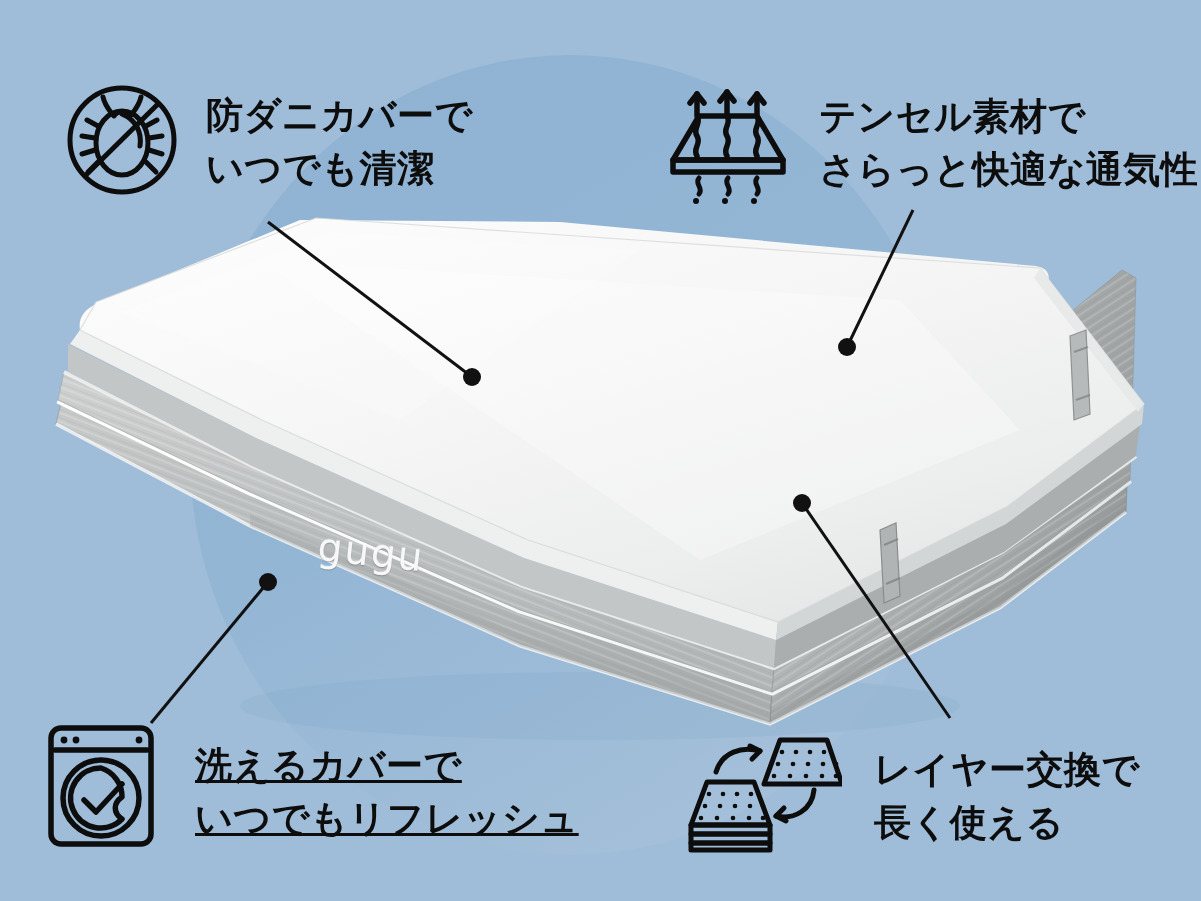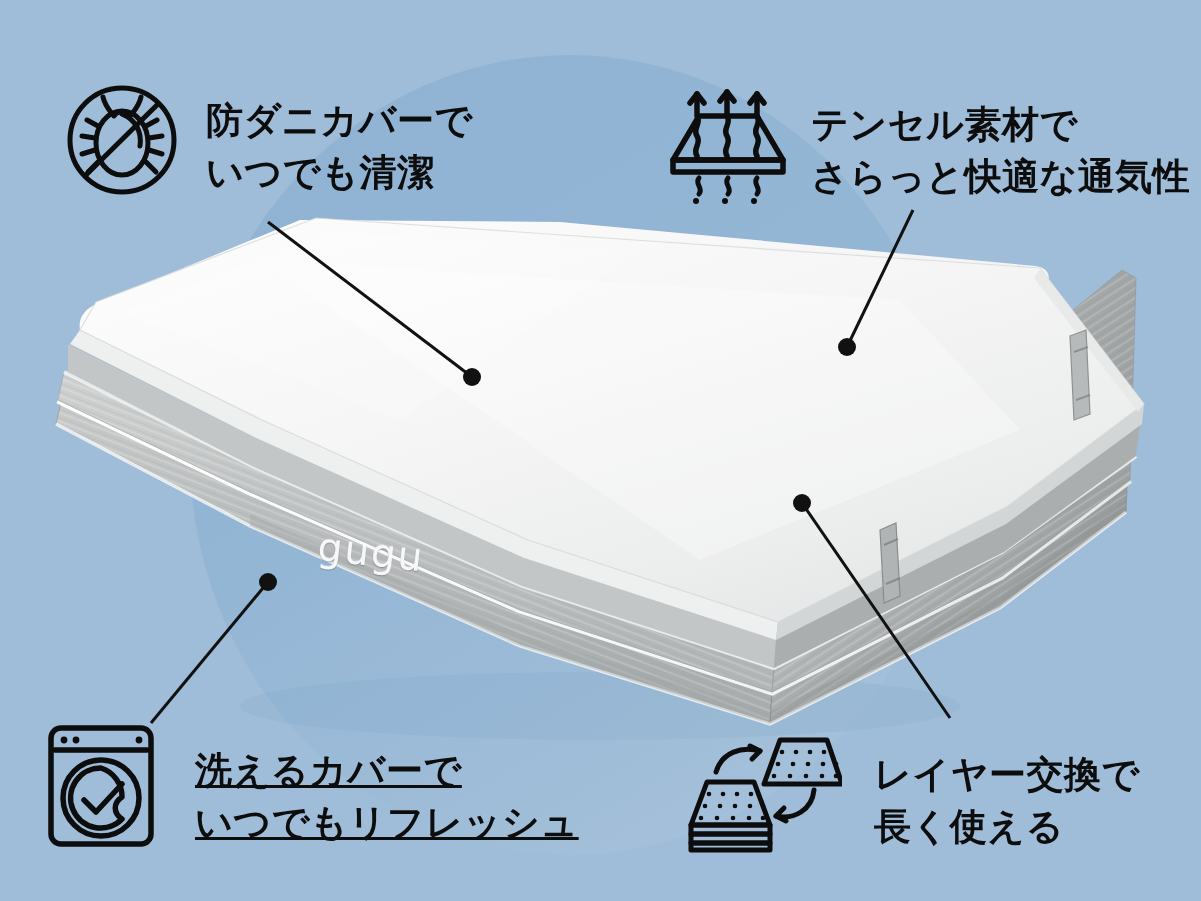--- a/index.html
+++ b/index.html
@@ -27,21 +27,21 @@
     left: 0;
     top: 0;
     width: 1201px;
     height: 901px;
   }
 
   
   .feature {
     position: absolute;
     display: flex;
-    align-items: flex-end;
+    align-items: center;
     gap: 14px;
   }
   .feature .icon-wrap {
     flex: 0 0 auto;
     line-height: 0;
   }
   .feature .text-wrap {
     font-size: 37px;
     line-height: 1.42;
     font-weight: 700;
@@ -50,21 +50,21 @@
     white-space: nowrap;
   }
   .feature .text-wrap .line {
     display: block;
   }
 
   #feat-antimite   { left: 62px;  top: 80px;  }
   #feat-antimite .text-wrap { padding-top: 6px; margin-left: 10px; }
 
   #feat-tencel     { left: 665px; top: 78px;  }
-  #feat-tencel .text-wrap { padding-top: 6px; margin-left: 6px; }
+  #feat-tencel .text-wrap { padding-top: 6px; margin-left: 14px; }
 
   #feat-washable   { left: 45px;  top: 722px; }
   #feat-washable .text-wrap { padding-top: 14px; margin-left: 24px; text-decoration: underline; }
 
   #feat-layer      { left: 684px; top: 726px; }
   #feat-layer .text-wrap { padding-top: 14px; margin-left: 18px; }
 
   .logo-text {
     position: absolute;
     left: 318px;

